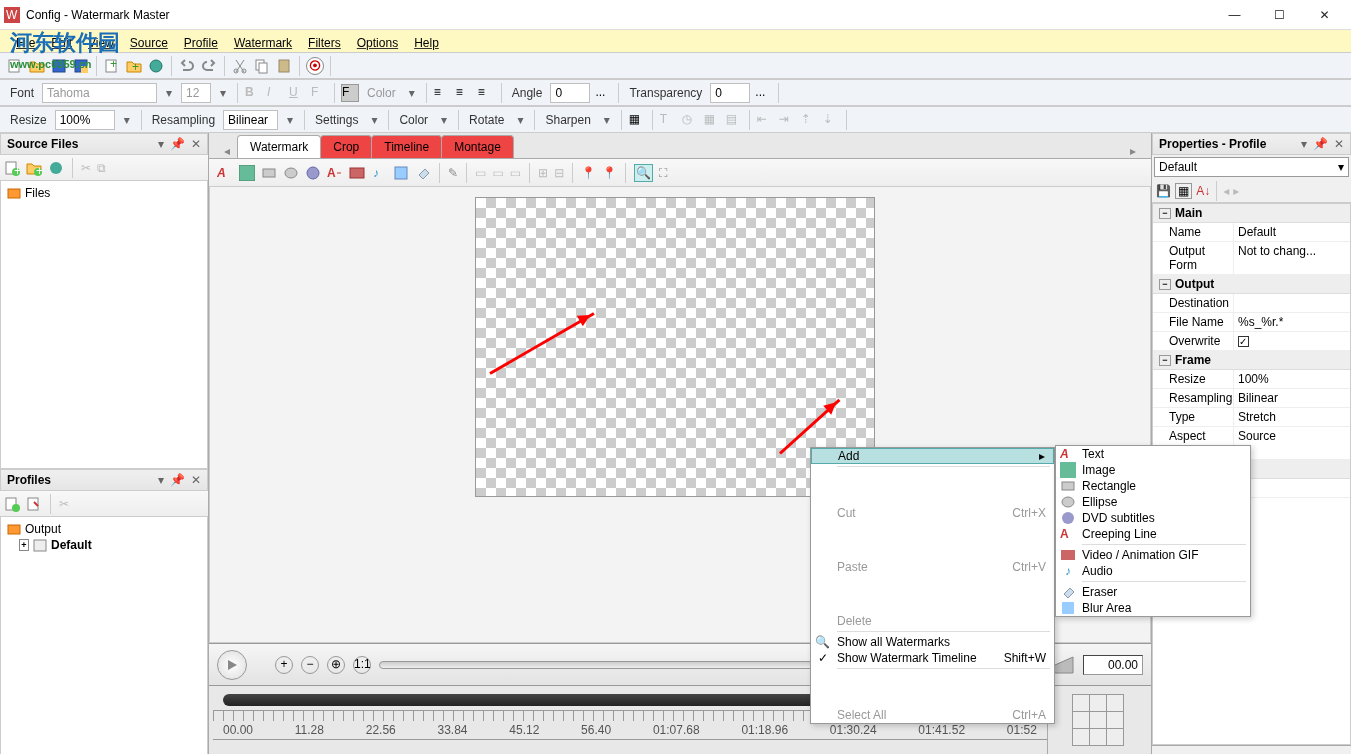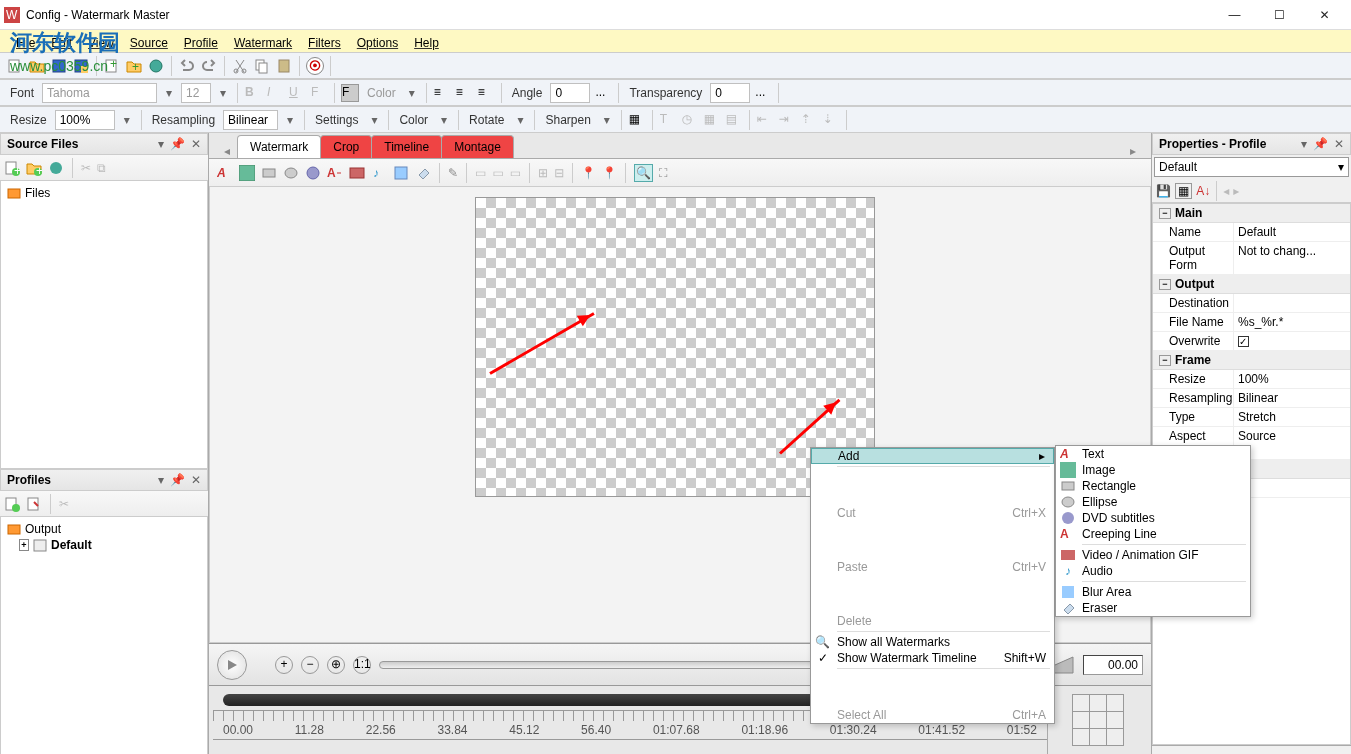--- a/index.html
+++ b/index.html
@@ -515,32 +515,32 @@
             <span>Video / Animation GIF</span>
           </div>
         <div class="cm-row">
             <span class="ico" style="color:#39c">♪</span>
             <span>Audio</span>
           </div>
         <div class="cm-sep"></div>
         <div class="cm-row">
             <span class="ico">
               <svg width="16" height="16">
+                <path d="M4 10l6-6 4 4-6 6z" fill="#cde" stroke="#89a"></path>
+              </svg>
+            </span>
+            <span>Eraser</span>
+          </div>
+        <div class="cm-row">
+            <span class="ico">
+              <svg width="16" height="16">
                 <rect x="2" y="2" width="12" height="12" fill="#9cf"></rect>
               </svg>
             </span>
             <span>Blur Area</span>
-          </div>
-        <div class="cm-row">
-            <span class="ico">
-              <svg width="16" height="16">
-                <path d="M4 10l6-6 4 4-6 6z" fill="#cde" stroke="#89a"></path>
-              </svg>
-            </span>
-            <span>Eraser</span>
           </div>
       </div>
     </div>
 
     <div class="player">
       <div class="play-btn">
           <svg width="12" height="12">
             <path d="M2 1l9 5-9 5z" fill="#888"></path>
           </svg>
         </div>
@@ -673,14 +673,14 @@
     </div>
     <div class="pg-desc">
       <div class="t">Profile</div>
 
     </div>
   </div>
 </div>
 
 <div style="position:absolute;left:10px;top:28px;z-index:200;pointer-events:none">
   <div style="color:#1a6eb8;font-size:22px;font-weight:bold;font-family:SimHei">河东软件园</div>
-  <div style="color:#2a8f3a;font-size:14px;font-weight:normal">www.pc0359.cn</div>
+  <div style="color:#2a8f3a;font-size:11px;font-weight:bold">www.pc0359.cn</div>
 </div>
 
 </body></html>

